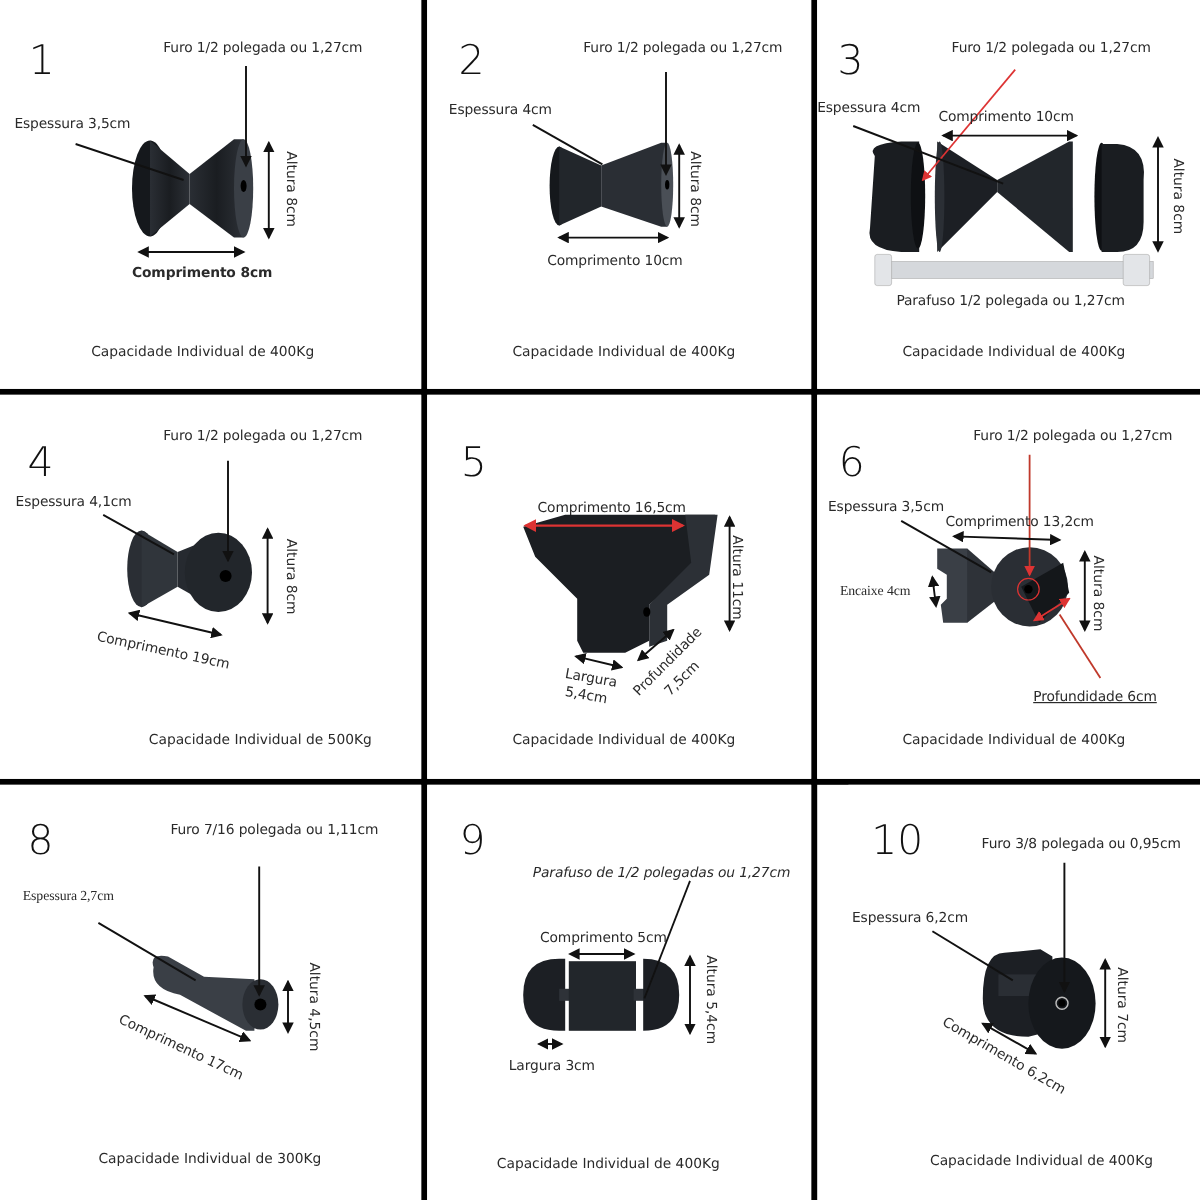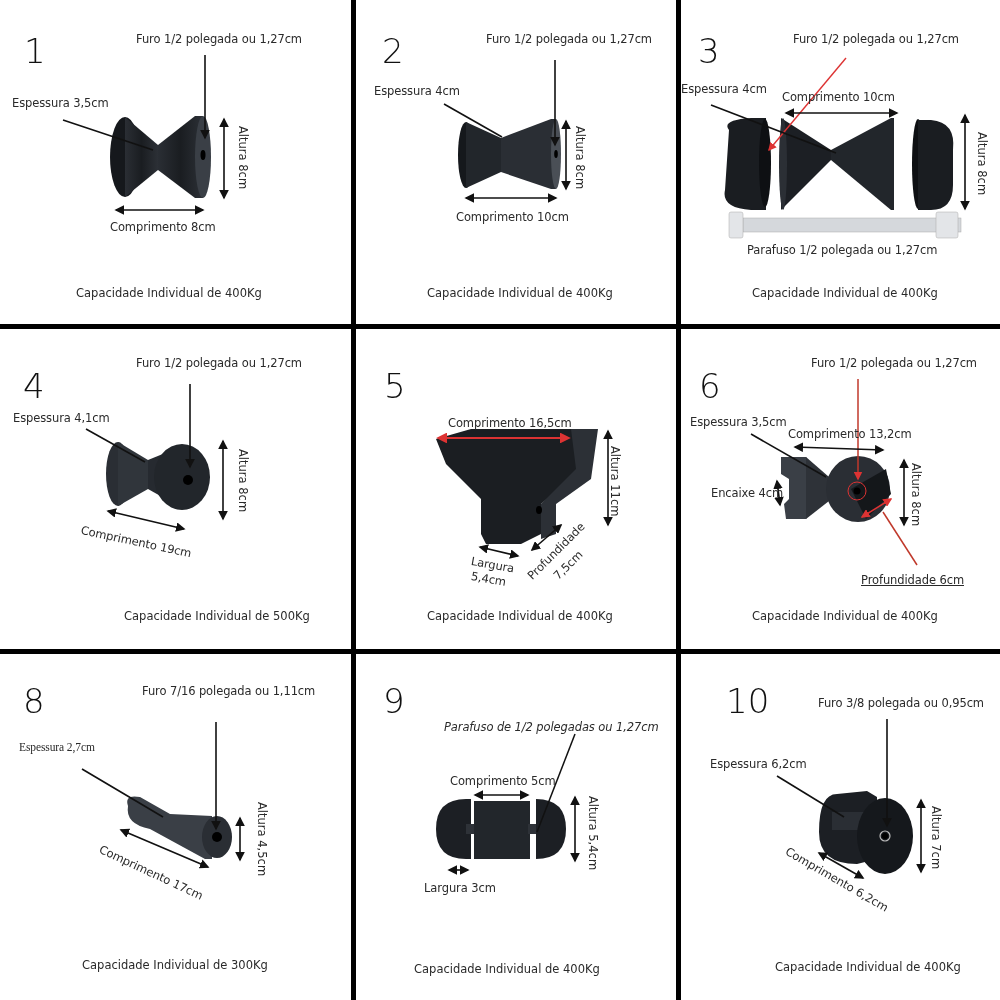--- a/index.html
+++ b/index.html
@@ -47,21 +47,21 @@
 
     <line x1="205" y1="55" x2="205" y2="138" stroke="#111" stroke-width="1.6" marker-end="url(#ah)"></line>
     <line x1="63" y1="120" x2="153" y2="150" stroke="#111" stroke-width="1.6"></line>
     <line x1="224" y1="119" x2="224" y2="198" stroke="#111" stroke-width="1.6" marker-end="url(#ah)" marker-start="url(#ahs)"></line>
     <line x1="116" y1="210" x2="203" y2="210" stroke="#111" stroke-width="1.6" marker-end="url(#ah)" marker-start="url(#ahs)"></line>
   </svg>
   <div class="num" style="left:24px;top:34px;">1</div>
   <div class="lbl" style="left:136px;top:34px;">Furo 1/2 polegada ou 1,27cm</div>
   <div class="lbl" style="left:12px;top:98px;">Espessura 3,5cm</div>
   <div class="vlbl" style="left:248px;top:126px;">Altura 8cm</div>
-  <div class="lbl" style="left:110px;top:222px;">Comprimento 8cm</div>
+  <div class="lbl" style="left:110px;top:222px;font-weight:bold;">Comprimento 8cm</div>
   <div class="cap" style="left:76px;top:288px;">Capacidade Individual de 400Kg</div>
 </div>
 
 <div class="panel" style="left:356px;top:0;width:320px;height:324px;">
   <svg class="ov" width="320" height="324">
     <defs>
       <marker id="ah2" markerWidth="6" markerHeight="6" refX="5" refY="3" orient="auto">
           <path d="M0,0 L6,3 L0,6 z" fill="#111"></path>
         </marker>
       <marker id="ahs2" markerWidth="6" markerHeight="6" refX="1" refY="3" orient="auto">
@@ -219,21 +219,21 @@
     <line x1="114" y1="118" x2="202" y2="121" stroke="#111" stroke-width="1.6" marker-end="url(#ah6)" marker-start="url(#ahs6)"></line>
     <line x1="96" y1="152" x2="99" y2="176" stroke="#111" stroke-width="1.6" marker-end="url(#ah6)" marker-start="url(#ahs6)"></line>
     <line x1="223" y1="131" x2="223" y2="196" stroke="#111" stroke-width="1.6" marker-end="url(#ah6)" marker-start="url(#ahs6)"></line>
     <line x1="181" y1="188" x2="210" y2="170" stroke="#d33" stroke-width="1.5" marker-end="url(#ahr6)" marker-start="url(#ahrs6)"></line>
     <line x1="236" y1="236" x2="202" y2="183" stroke="#c0392b" stroke-width="1.5"></line>
   </svg>
   <div class="num" style="left:18px;top:40px;">6</div>
   <div class="lbl" style="left:130px;top:29px;">Furo 1/2 polegada ou 1,27cm</div>
   <div class="lbl" style="left:9px;top:88px;">Espessura 3,5cm</div>
   <div class="lbl" style="left:107px;top:100px;">Comprimento 13,2cm</div>
-  <div class="lbl" style="left:30px;top:159px;">Encaixe 4cm</div>
+  <div class="lbl" style="left:19px;top:159px;font-family:Liberation Serif, serif;">Encaixe 4cm</div>
   <div class="vlbl" style="left:240px;top:134px;">Altura 8cm</div>
   <div class="lbl" style="left:180px;top:246px;text-decoration:underline;">Profundidade 6cm</div>
   <div class="cap" style="left:71px;top:282px;">Capacidade Individual de 400Kg</div>
 </div>
 
 <div class="panel" style="left:0;top:654px;width:351px;height:346px;">
   <svg class="ov" width="351" height="346">
     <defs>
       <marker id="ah8" markerWidth="6" markerHeight="6" refX="5" refY="3" orient="auto">
           <path d="M0,0 L6,3 L0,6 z" fill="#111"></path>

